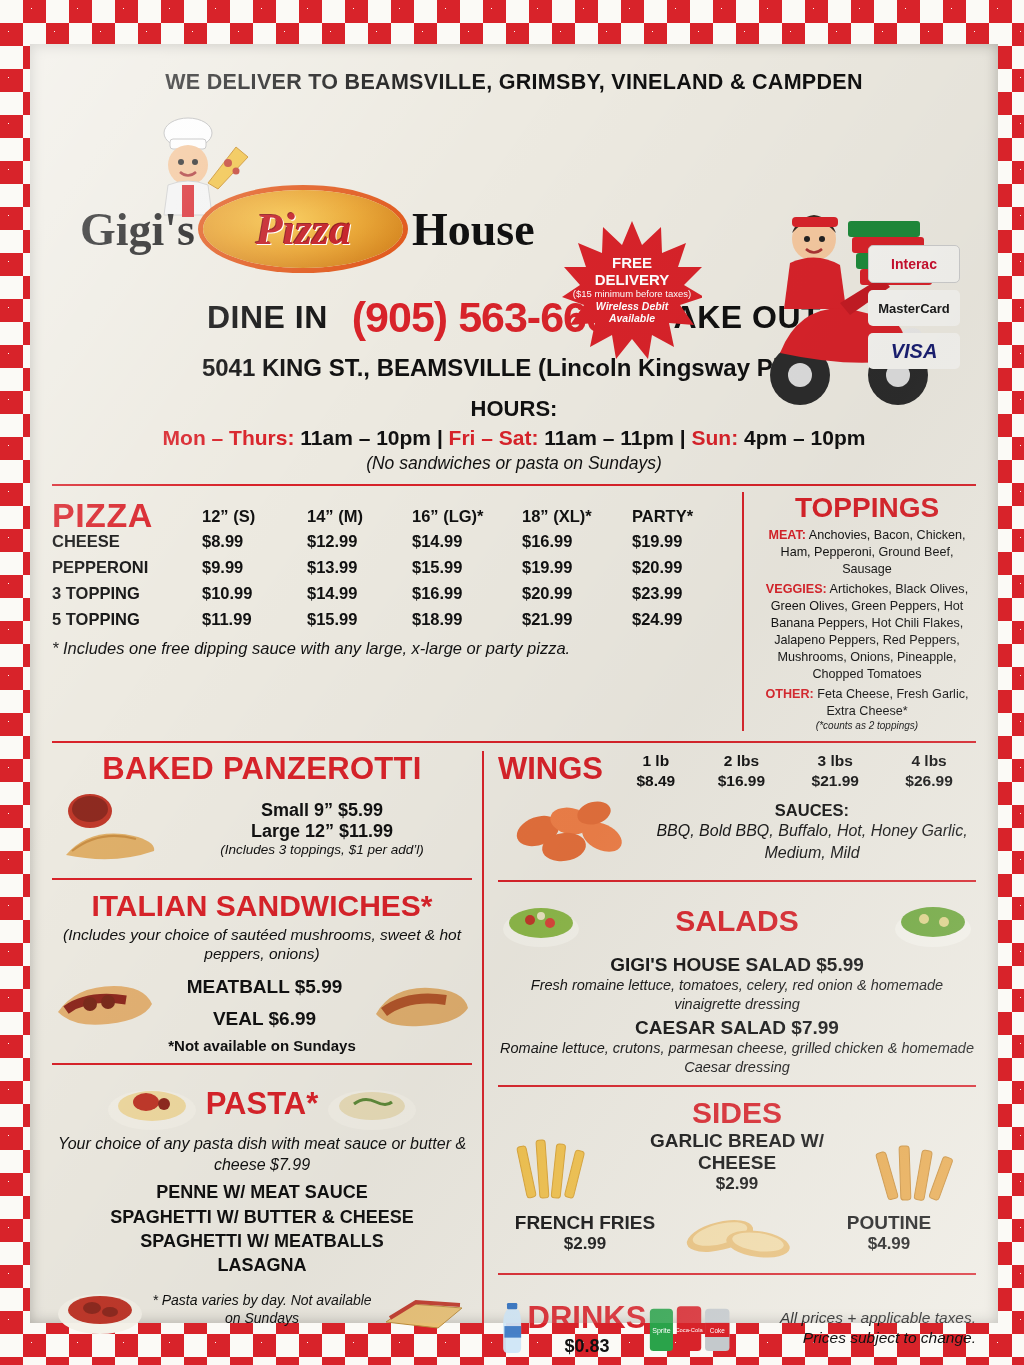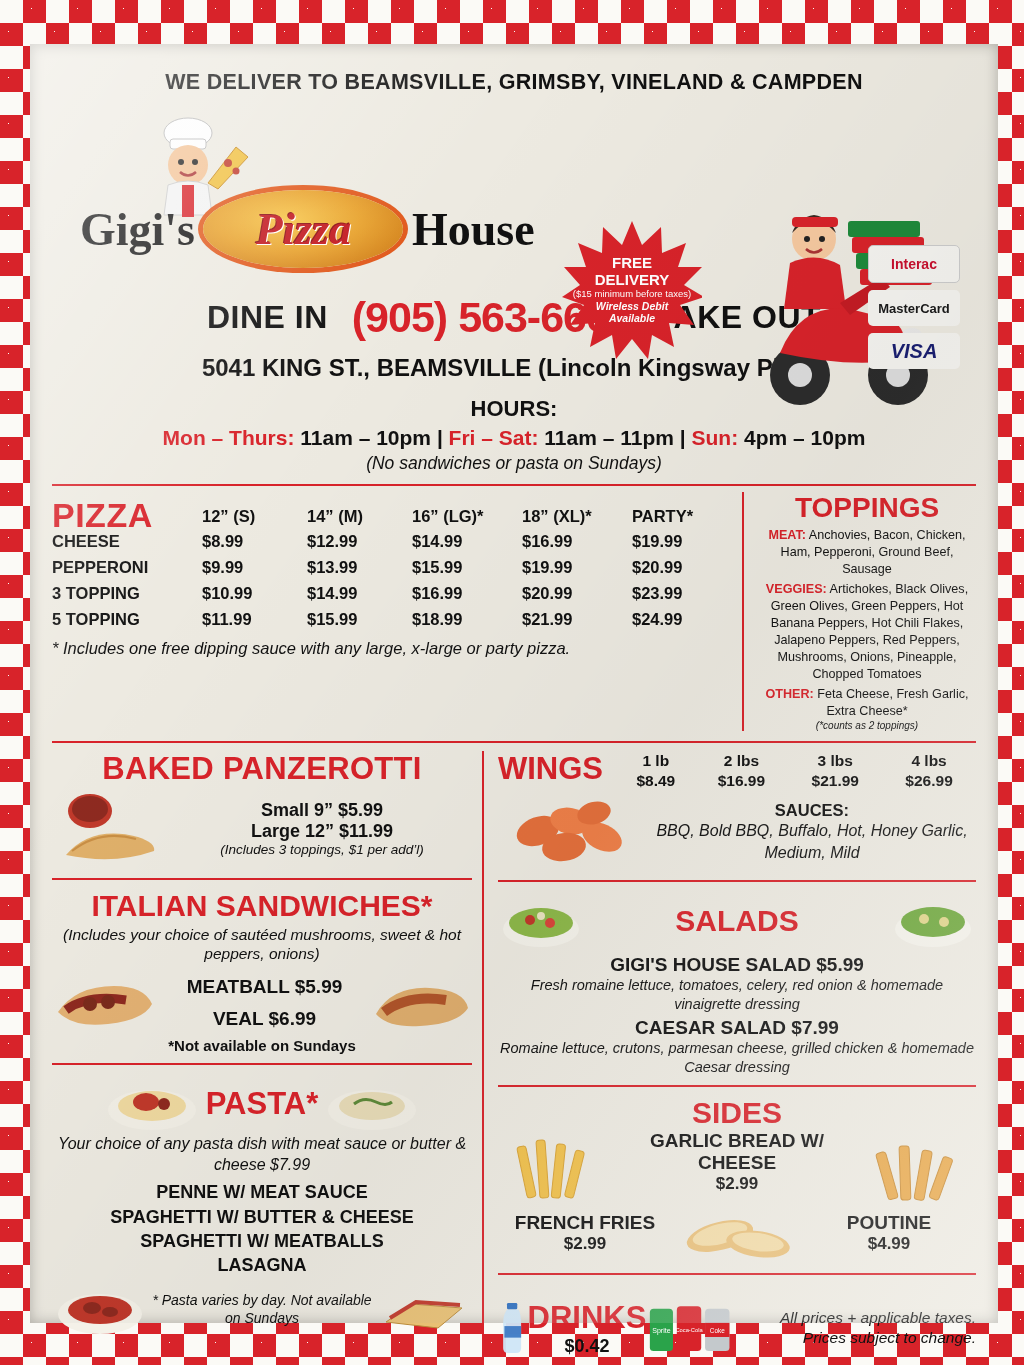--- a/index.html
+++ b/index.html
@@ -541,21 +541,21 @@
         <div class="sec-hr"></div>
 
         <div class="drinks-row">
           <svg width="46" height="86" viewBox="0 0 46 86">
             <rect x="14" y="4" width="16" height="10" rx="2" fill="#2e6fbf"></rect>
             <path d="M14 14 h18 q4 8 4 22 v38 q0 8 -8 8 h-12 q-8 0 -8 -8 v-38 q0 -14 6 -22z" fill="#cfe6f7" opacity=".95"></path>
             <rect x="10" y="40" width="26" height="18" fill="#2e6fbf" opacity=".85"></rect>
           </svg>
           <div>
             <div class="drinks-title">DRINKS</div>
-            <div class="drinks-price">$0.42</div>
+            <div class="drinks-price">$0.83</div>
           </div>
           <svg width="140" height="88" viewBox="0 0 140 88">
             <rect x="6" y="14" width="36" height="66" rx="6" fill="#2aa34a"></rect>
             <text x="24" y="52" font-size="11" fill="#fff" text-anchor="middle" font-family="Liberation Sans, sans-serif">Sprite</text>
             <rect x="48" y="10" width="38" height="70" rx="6" fill="#d8232a"></rect>
             <text x="67" y="50" font-size="9" fill="#fff" text-anchor="middle" font-family="Liberation Sans, sans-serif">Coca-Cola</text>
             <rect x="92" y="14" width="38" height="66" rx="6" fill="#c4c9cc"></rect>
             <rect x="92" y="36" width="38" height="22" fill="#d8232a"></rect>
             <text x="111" y="52" font-size="10" fill="#fff" text-anchor="middle" font-family="Liberation Sans, sans-serif">Coke</text>
           </svg>

